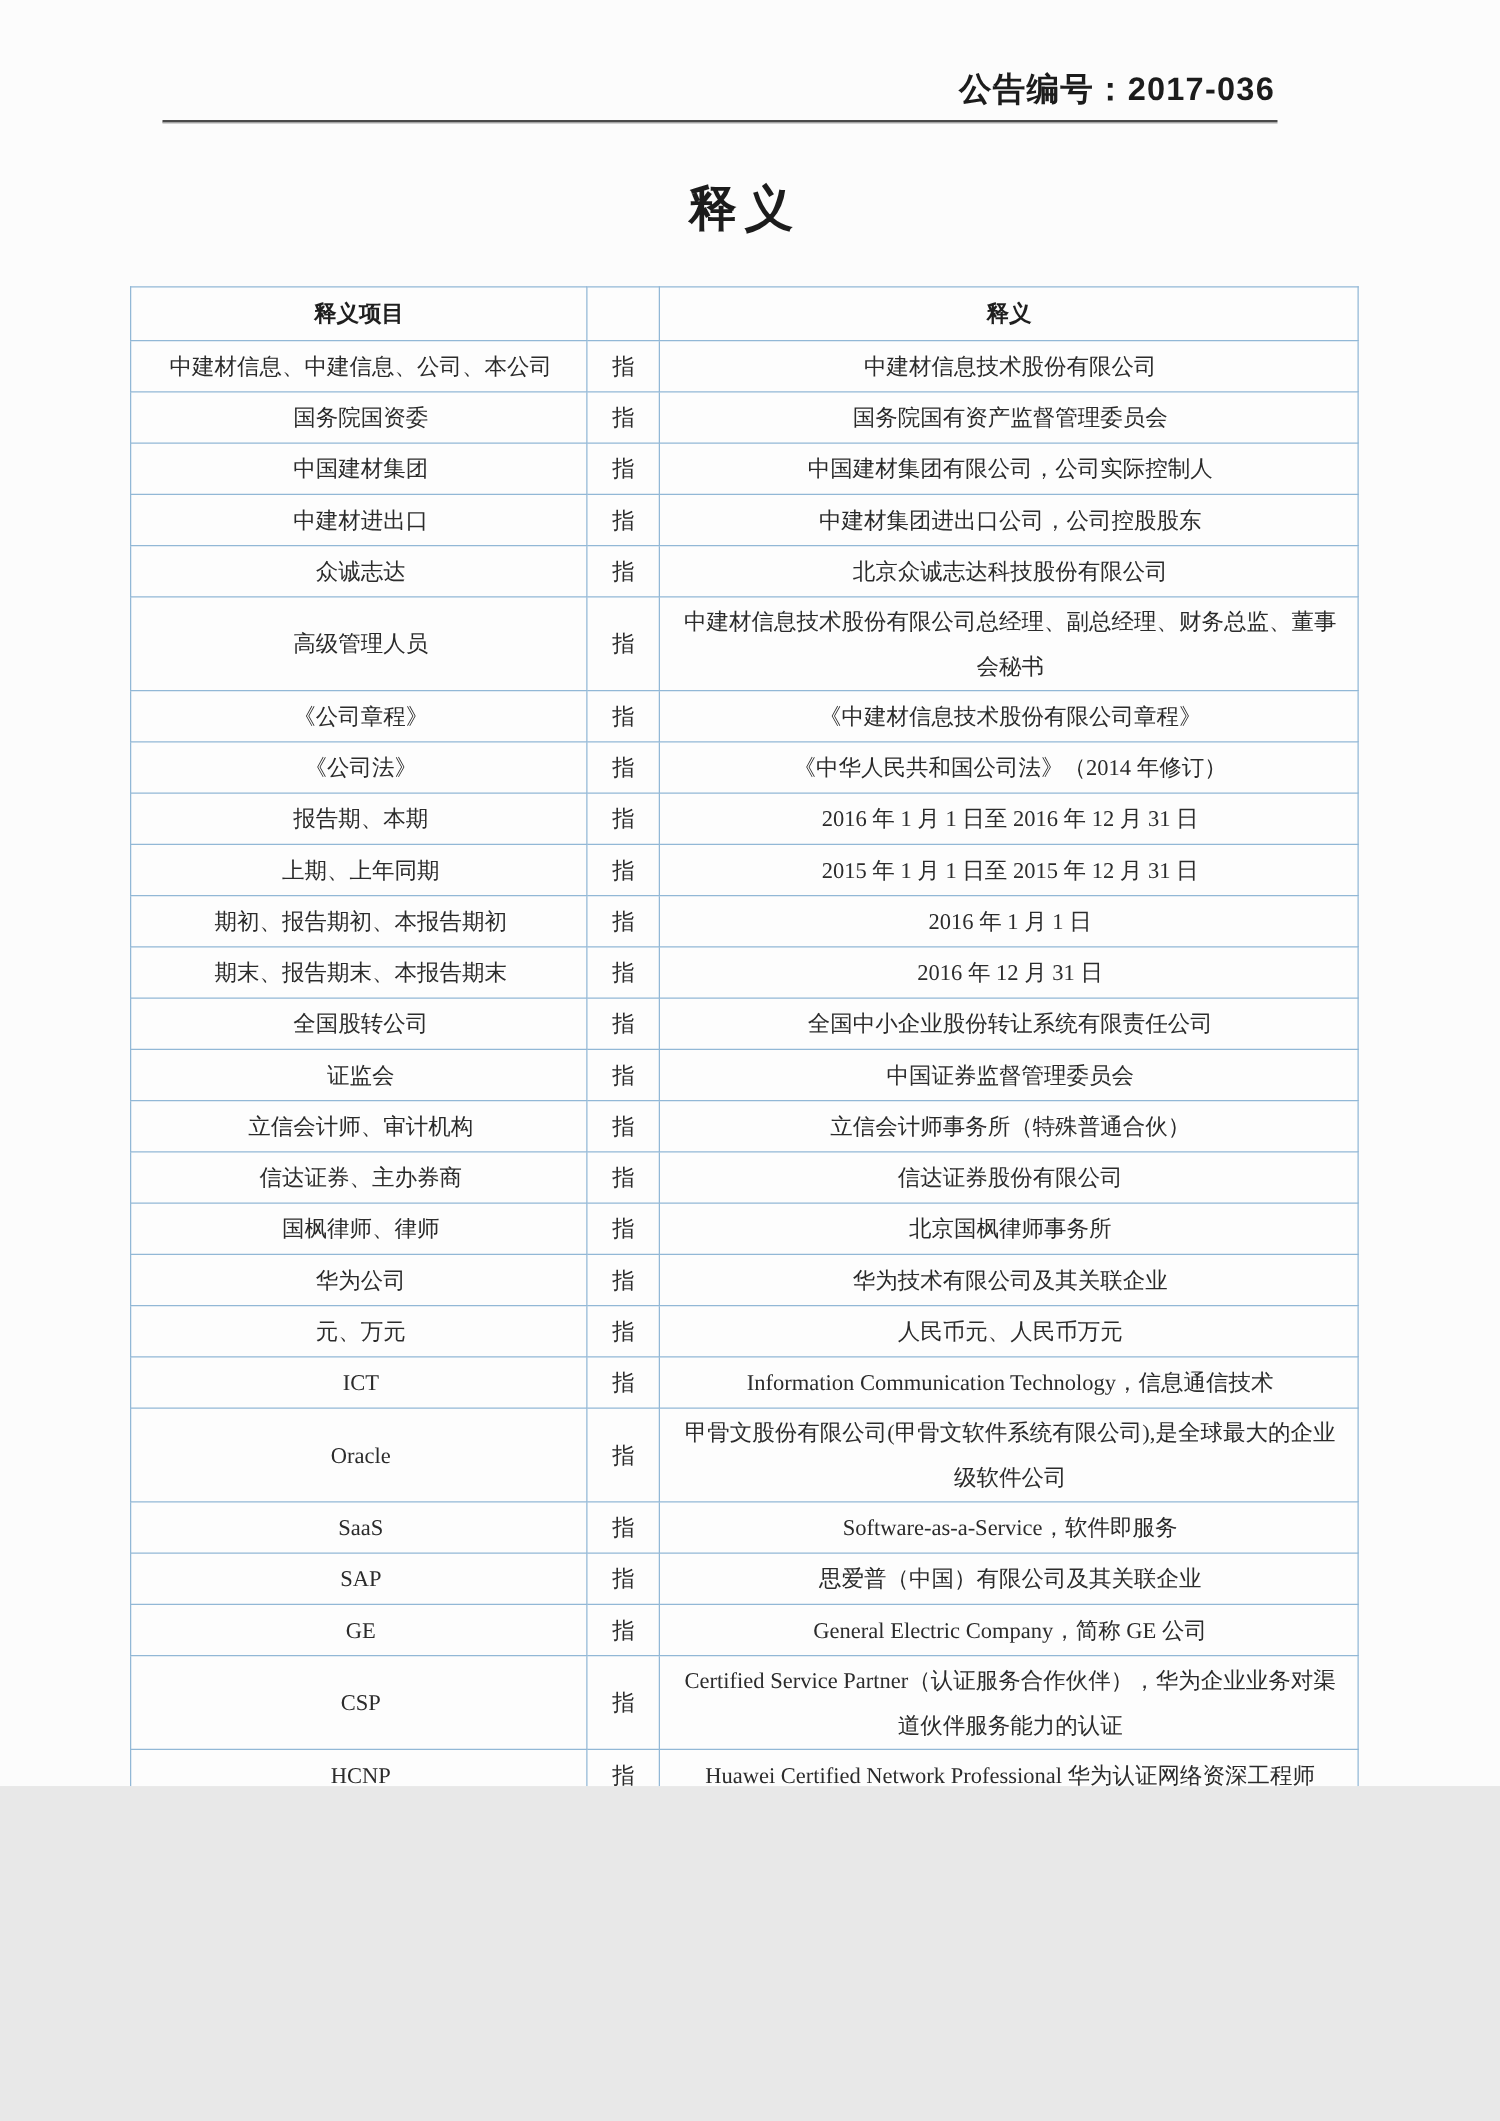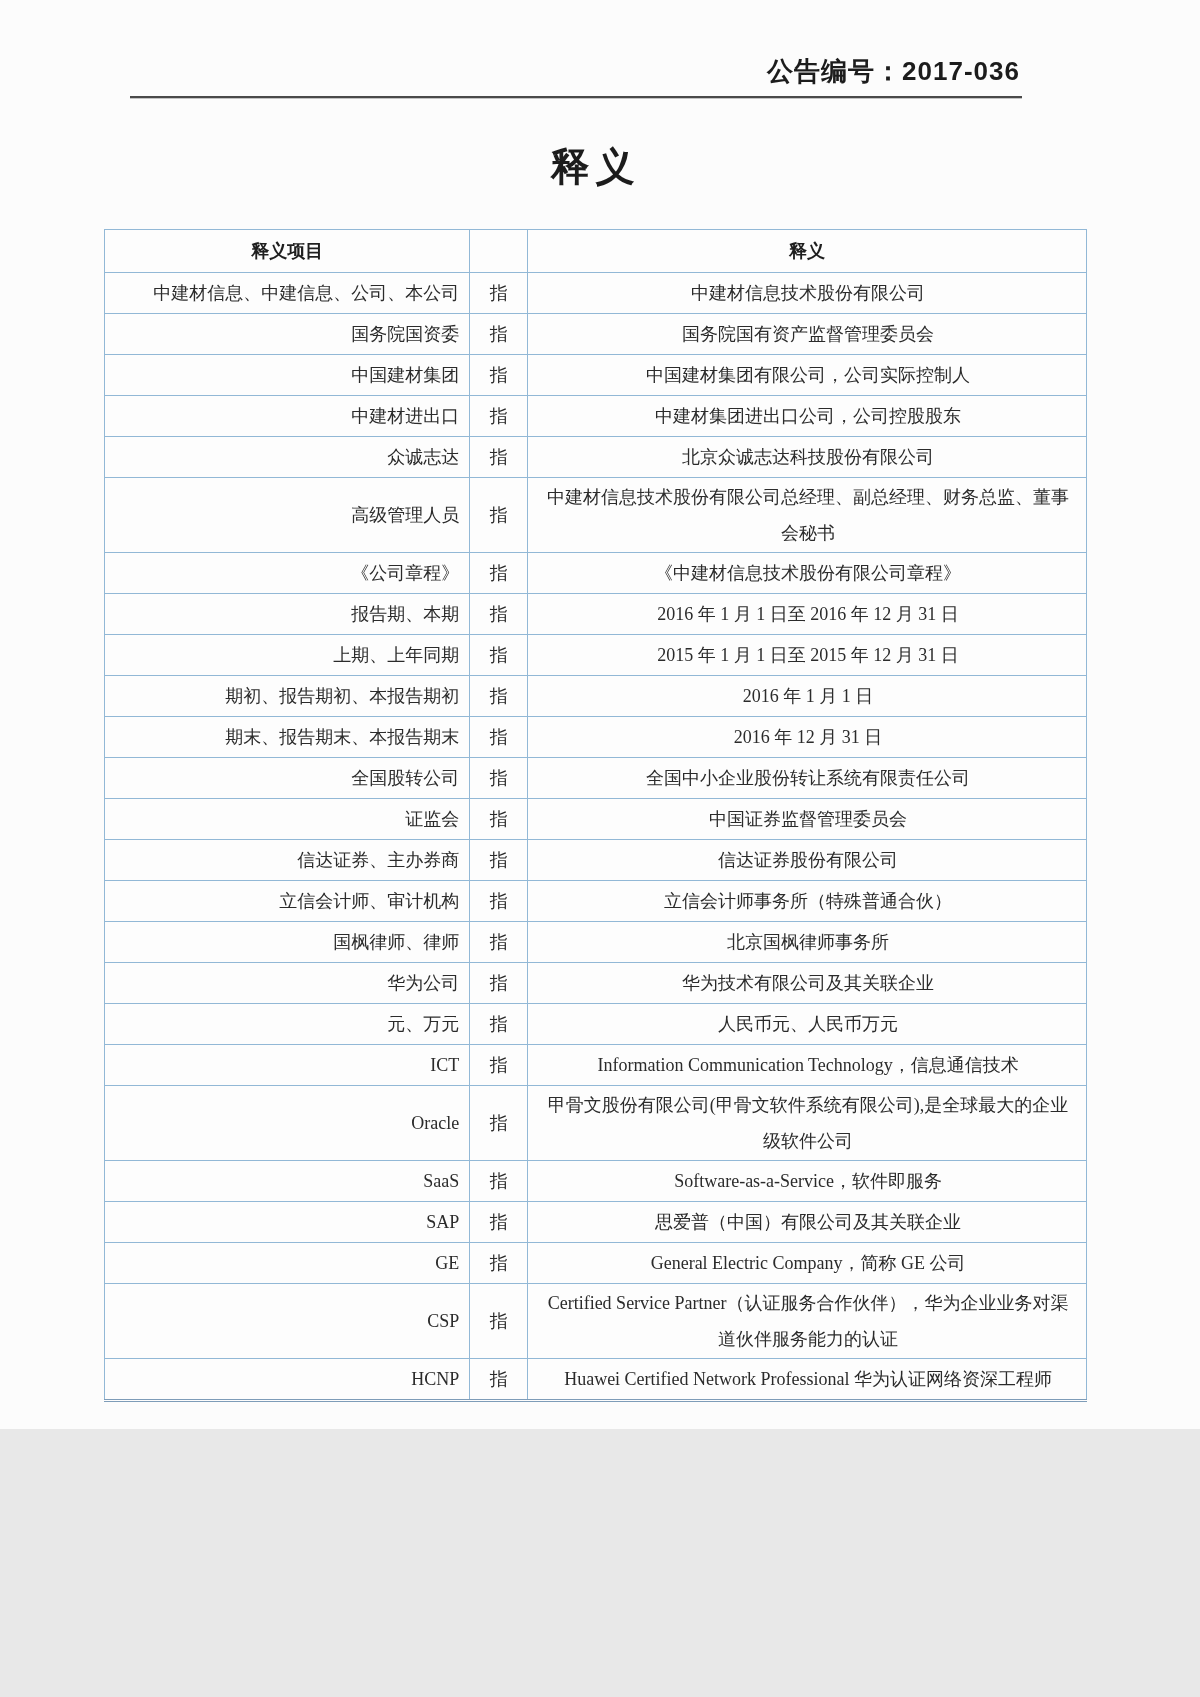--- a/index.html
+++ b/index.html
@@ -71,21 +71,21 @@
   th.h-cell {
     height: 40px;
     font-size: 19px;
     font-weight: bold;
     text-align: center;
     color: #1f1f1f;
   }
   td.term-cell {
     height: 38px;
     padding: 1px 10px 1px 13px;
-    text-align: right;
+    text-align: center;
   }
   td.zhi-cell {
     text-align: center;
     padding: 1px 2px;
   }
   td.def-cell {
     padding: 1px 12px 1px 14px;
     text-align: center;
   }
 </style>
@@ -145,20 +145,25 @@
           <td class="term-cell">高级管理人员</td>
           <td class="zhi-cell">指</td>
           <td class="def-cell">中建材信息技术股份有限公司总经理、副总经理、财务总监、董事会秘书</td>
         </tr>
         <tr>
           <td class="term-cell">《公司章程》</td>
           <td class="zhi-cell">指</td>
           <td class="def-cell">《中建材信息技术股份有限公司章程》</td>
         </tr>
         <tr>
+          <td class="term-cell">《公司法》</td>
+          <td class="zhi-cell">指</td>
+          <td class="def-cell">《中华人民共和国公司法》（2014 年修订）</td>
+        </tr>
+        <tr>
           <td class="term-cell">报告期、本期</td>
           <td class="zhi-cell">指</td>
           <td class="def-cell">2016 年 1 月 1 日至 2016 年 12 月 31 日</td>
         </tr>
         <tr>
           <td class="term-cell">上期、上年同期</td>
           <td class="zhi-cell">指</td>
           <td class="def-cell">2015 年 1 月 1 日至 2015 年 12 月 31 日</td>
         </tr>
         <tr>
@@ -175,28 +180,28 @@
           <td class="term-cell">全国股转公司</td>
           <td class="zhi-cell">指</td>
           <td class="def-cell">全国中小企业股份转让系统有限责任公司</td>
         </tr>
         <tr>
           <td class="term-cell">证监会</td>
           <td class="zhi-cell">指</td>
           <td class="def-cell">中国证券监督管理委员会</td>
         </tr>
         <tr>
+          <td class="term-cell">立信会计师、审计机构</td>
+          <td class="zhi-cell">指</td>
+          <td class="def-cell">立信会计师事务所（特殊普通合伙）</td>
+        </tr>
+        <tr>
           <td class="term-cell">信达证券、主办券商</td>
           <td class="zhi-cell">指</td>
           <td class="def-cell">信达证券股份有限公司</td>
-        </tr>
-        <tr>
-          <td class="term-cell">立信会计师、审计机构</td>
-          <td class="zhi-cell">指</td>
-          <td class="def-cell">立信会计师事务所（特殊普通合伙）</td>
         </tr>
         <tr>
           <td class="term-cell">国枫律师、律师</td>
           <td class="zhi-cell">指</td>
           <td class="def-cell">北京国枫律师事务所</td>
         </tr>
         <tr>
           <td class="term-cell">华为公司</td>
           <td class="zhi-cell">指</td>
           <td class="def-cell">华为技术有限公司及其关联企业</td>

